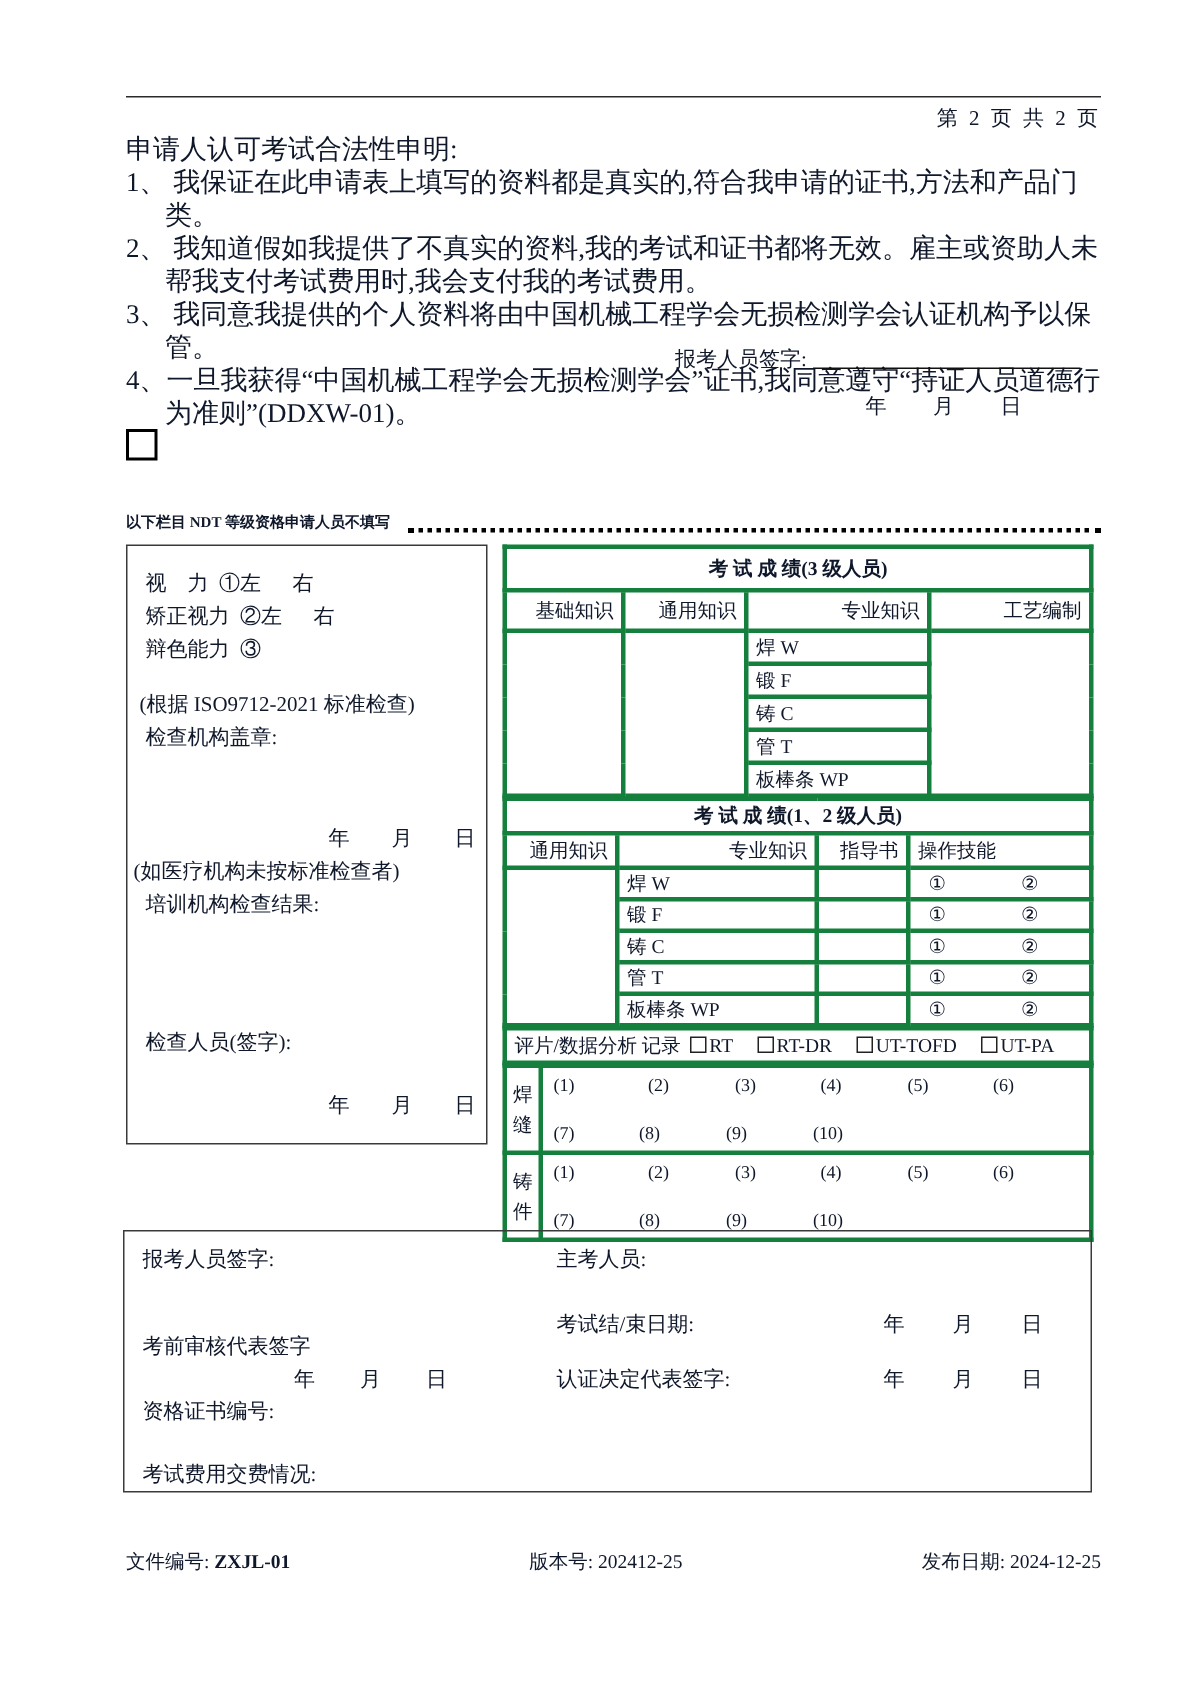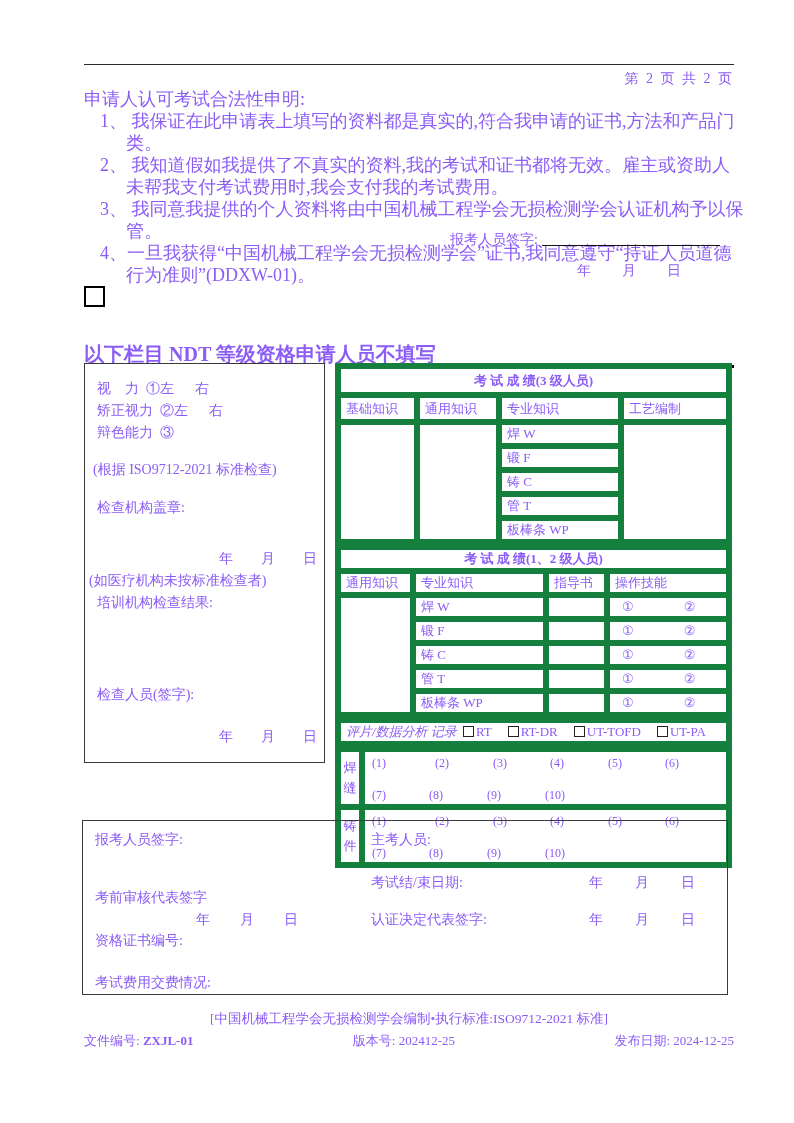--- a/index.html
+++ b/index.html
@@ -1,57 +1,57 @@
 <!DOCTYPE html>
 <html><head>
 <meta charset="utf-8">
 <style>
   * { margin:0; padding:0; box-sizing:border-box; }
   html,body { background:#ffffff; }
   .page {
     position:relative; width:794px; height:1123px; background:#ffffff;
-    font-family:"Liberation Serif","DejaVu Serif",serif; color:#8b5cf6;
+    font-family:"Liberation Serif","DejaVu Serif",serif; color:#0f172a;
     font-size:14px; overflow:hidden;
   }
   .abs { position:absolute; }
   .pre { white-space:pre; }
 
   
   .header-rule { top:64px; left:84px; width:650px; border-top:1.6px solid #2a2a2a; }
   .page-number { top:70px; left:84px; width:650px; text-align:right; letter-spacing:2px; }
 
   
   .declaration { top:88px; left:84px; width:662px; line-height:22px; font-size:18px; }
-  .decl-item { padding-left:26px; text-indent:-26px;margin-left:16px; }
+  .decl-item { padding-left:26px; text-indent:-26px; }
 
   
   .sig-row { top:231px; left:450px; }
   .sig-line { display:inline-block; width:178px; border-bottom:1.8px solid #111; height:14px; vertical-align:-2px; margin-left:4px; }
   .daterow { display:flex; justify-content:space-between; }
   .sig-date { top:262px; left:577px; width:104px; }
 
   
   .assistance { top:289px; left:84px; display:flex; align-items:center; gap:9px; }
   .checkbox { display:inline-block; width:21px; height:21px; border:2.6px solid #000; background:#fff; position:relative; top:-3px; }
 
   
   .section-note { top:341px; left:84px; width:650px; display:flex; align-items:flex-end; }
-  .section-note b { font-size:20px; white-space:pre; }
+  .section-note b { font-size:10px; white-space:pre; }
   .leader { flex:1; margin-left:12px; border-bottom:3.2px dotted #000; height:13px; }
 
   
   .medical-box { left:84px; top:363px; width:241px; height:400px; border:1.7px solid #3a3a3a; }
 
   
   .rtables { left:335px; top:363px; width:391px; }
   table.grid { border-collapse:collapse; table-layout:fixed; width:391px; }
   table.grid + table.grid { margin-top:-1px; }
-  table.grid td { border:6px solid #15803d; font-size:13px; padding:0 5px; vertical-align:middle; overflow:hidden; }
+  table.grid td { border:3px solid #15803d; font-size:13px; padding:0 5px; vertical-align:middle; overflow:hidden; }
   .t-title { text-align:center; font-weight:bold; font-size:13.5px; }
-  .t-colhead { text-align:left; }
+  .t-colhead { text-align:right; }
   tr.h29 td { height:29px; } tr.h27 td { height:27px; } tr.h22 td { height:22px; }
   tr.h23 td { height:23px; } tr.h20 td { height:20px; } tr.h58 td { height:58px; }
   .skill-cell { display:flex; gap:50px; padding-left:7px; }
   .film-row { display:flex; align-items:center; gap:16px; font-size:13px; }
   .cb { display:inline-block; width:11px; height:11px; border:1.2px solid #222; vertical-align:-1px; margin-right:2px; background:#fff; }
   .vlabel { text-align:center; line-height:20px; padding:0 2px !important; font-size:13px; }
   .numcell { position:relative; padding:0 !important; }
   .numcell span { position:absolute; font-size:12px; }
 
   
@@ -93,21 +93,21 @@
   <div class="abs section-note">
     <b>以下栏目 NDT 等级资格申请人员不填写</b>
     <span class="leader"></span>
   </div>
 
   <div class="abs medical-box">
     <div class="abs pre" style="left:12px; top:16px;">视    力  ①左      右</div>
     <div class="abs pre" style="left:12px; top:38px;">矫正视力  ②左      右</div>
     <div class="abs pre" style="left:12px; top:60px;">辩色能力  ③</div>
     <div class="abs" style="left:8px; top:97px;">(根据 ISO9712-2021 标准检查)</div>
-    <div class="abs" style="left:12px; top:119px;margin-top:16px;">检查机构盖章:</div>
+    <div class="abs" style="left:12px; top:119px;">检查机构盖章:</div>
     <div class="abs daterow" style="left:134px; top:186px; width:98px;">
       <span>年</span>
       <span>月</span>
       <span>日</span>
     </div>
     <div class="abs" style="left:4px; top:208px;">(如医疗机构未按标准检查者)</div>
     <div class="abs" style="left:12px; top:230px;">培训机构检查结果:</div>
     <div class="abs" style="left:12px; top:322px;">检查人员(签字):</div>
     <div class="abs daterow" style="left:134px; top:364px; width:98px;">
       <span>年</span>
@@ -228,21 +228,21 @@
       </table>
 
     <table class="grid">
       <colgroup>
           <col style="width:391px">
         </colgroup>
       <tbody>
           <tr class="h23">
             <td>
         <span class="film-row">
-          <span style="margin-right:-10px;font-style:italic;">评片/数据分析  记录</span>
+          <span style="margin-right:-10px;">评片/数据分析  记录</span>
           <span><span class="cb"></span><span>RT</span></span>
           <span><span class="cb"></span><span>RT-DR</span></span>
           <span><span class="cb"></span><span>UT-TOFD</span></span>
           <span><span class="cb"></span><span>UT-PA</span></span>
         </span>
       </td>
           </tr>
     </tbody>
       </table>
 
@@ -308,20 +308,19 @@
     <div class="abs daterow" style="left:506px; top:90px; width:106px;">
       <span>年</span>
       <span>月</span>
       <span>日</span>
     </div>
 
     <div class="abs" style="left:12px; top:111px;">资格证书编号:</div>
     <div class="abs" style="left:12px; top:153px;text-align:right;">考试费用交费情况:</div>
   </div>
 
-  <div class="abs footer-line1">[中国机械工程学会无损检测学会编制•执行标准:ISO9712-2021 标准]</div>
   <div class="abs footer-meta">
     <span><span>文件编号: </span><b>ZXJL-01</b></span>
     <span>版本号: 202412-25</span>
     <span>发布日期: 2024-12-25</span>
   </div>
 
 </div>
 
 </body></html>

